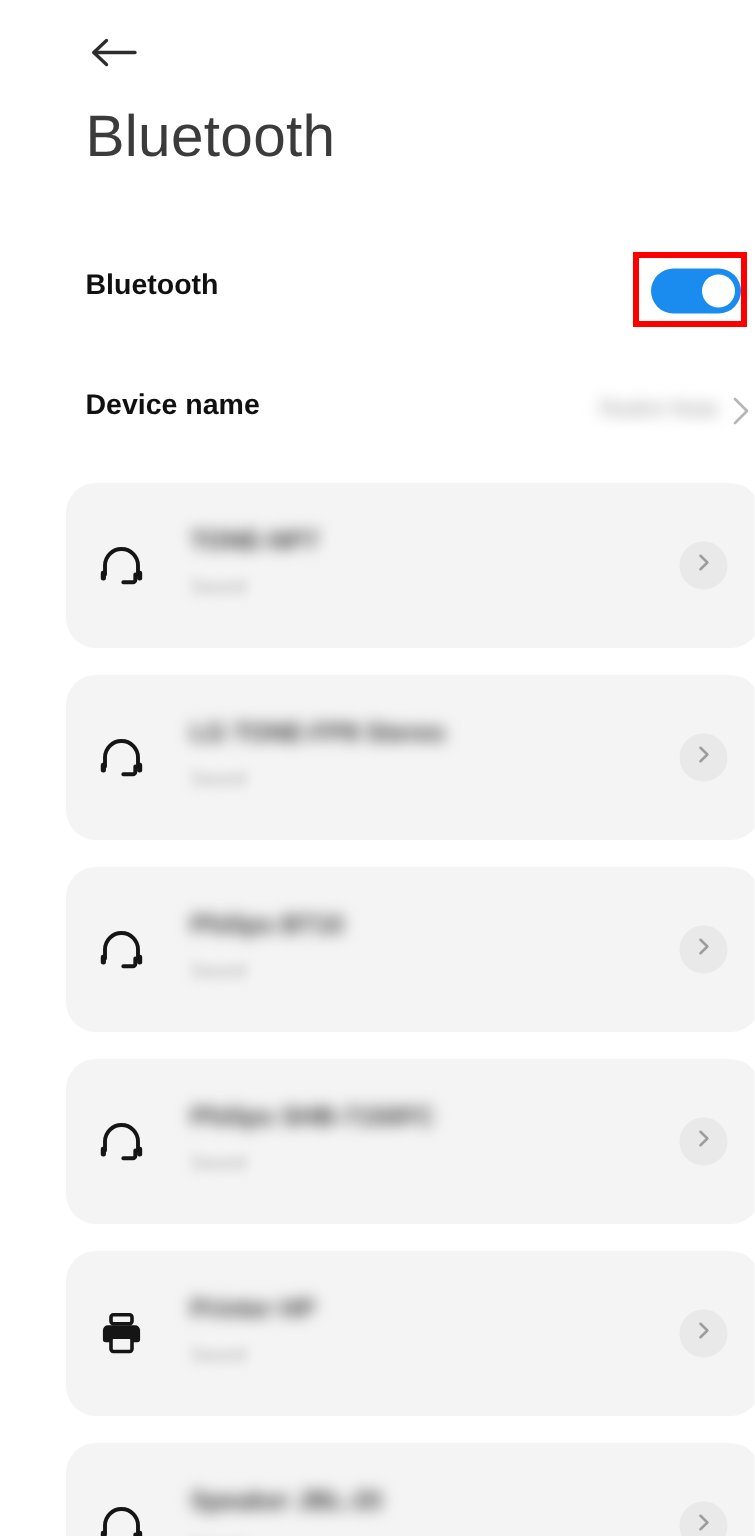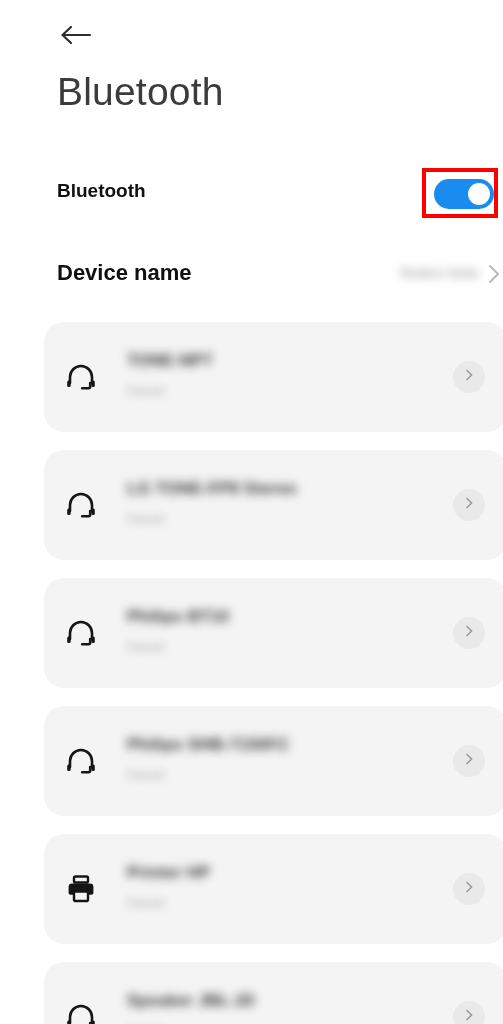--- a/index.html
+++ b/index.html
@@ -102,21 +102,21 @@
     left: 0;
     top: 248px;
     width: 503px;
     height: 52px;
     cursor: pointer;
   }
   .devname-label {
     position: absolute;
     left: 33px;
     top: 12px;
-    font-size: 22px;
+    font-size: 19px;
     font-weight: 700;
     color: #101010;
     white-space: nowrap;
   }
   .devname-value {
     position: absolute;
     right: 48px;
     top: 16px;
     font-size: 15px;
     color: #9a9a9a;

